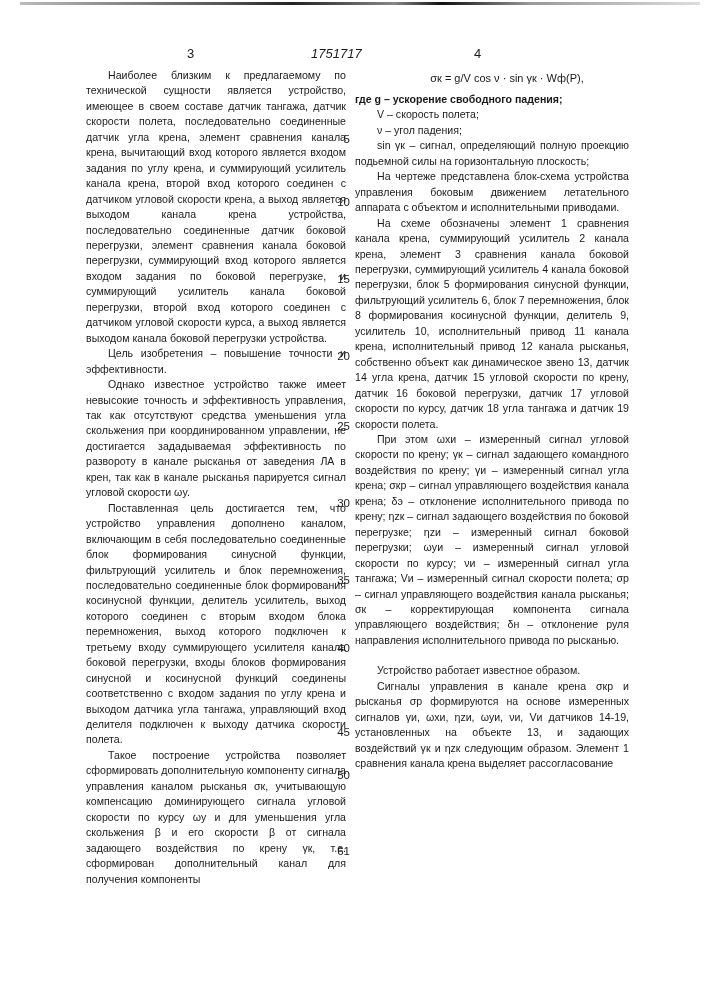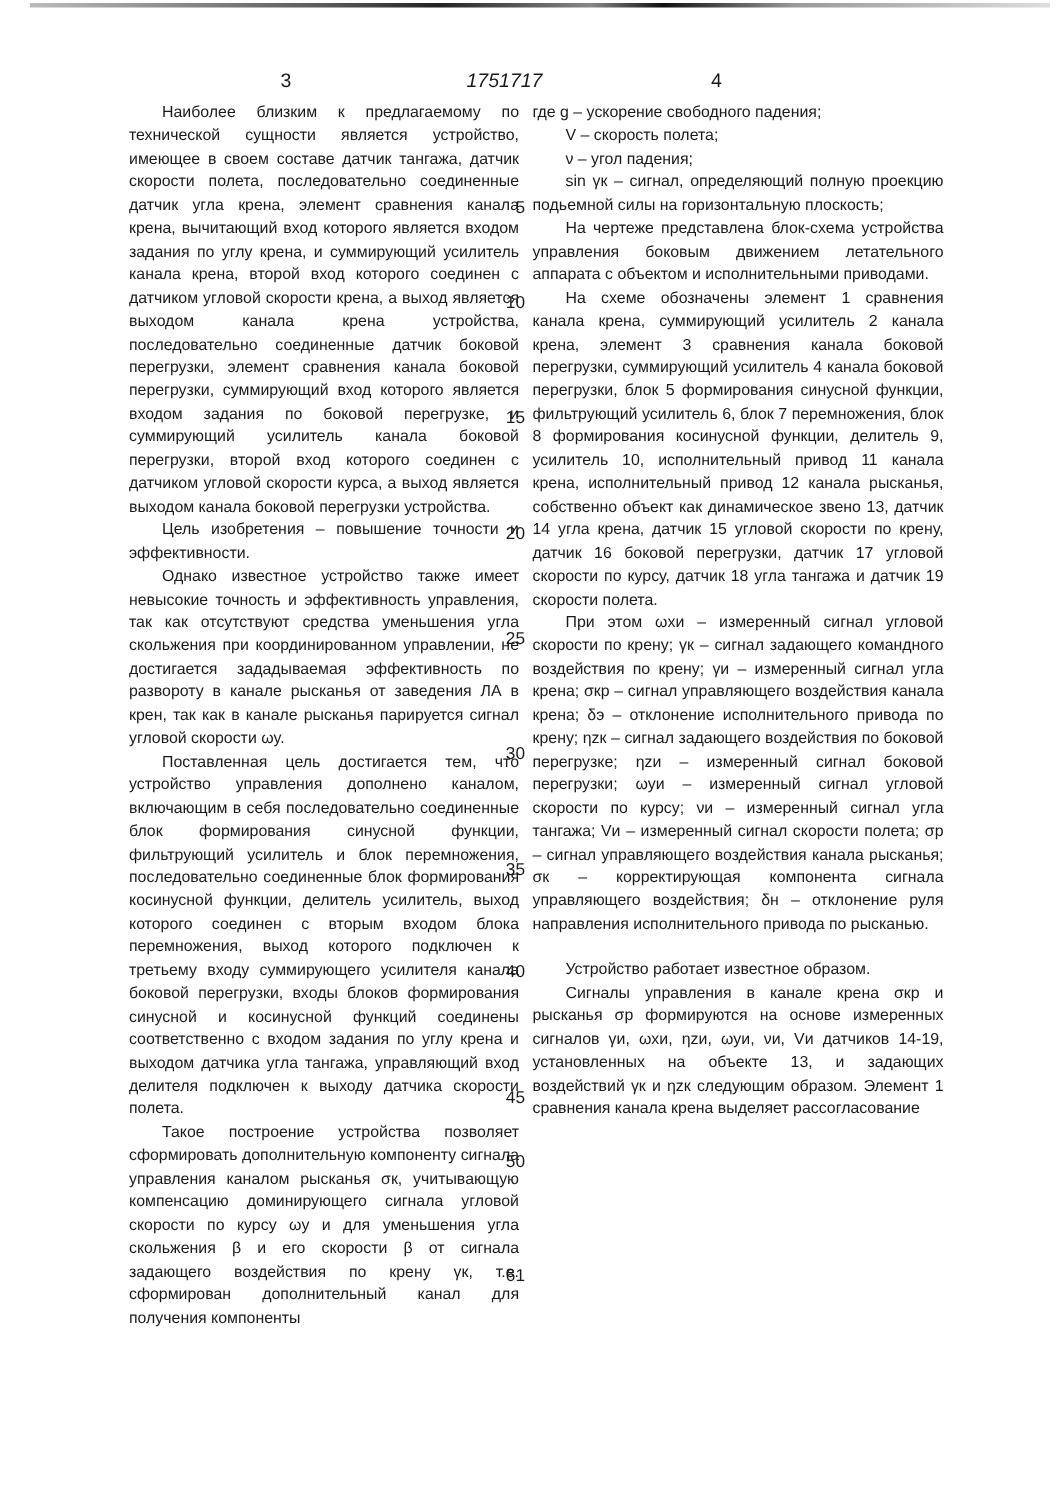--- a/index.html
+++ b/index.html
@@ -15,21 +15,21 @@
   .hdr.left { left: 187px; }
   .hdr.center { left: 311px; font-style: italic; }
   .hdr.right { left: 474px; }
   .col {
     position: absolute; top: 68px; font-size: 10.6px; line-height: 15.45px;
     text-align: justify; font-family: "Liberation Sans", sans-serif;
   }
   .col.left { left: 86px; width: 260px; }
   .col.right { left: 355px; width: 274px; }
   .col p { margin: 0; text-indent: 22px; }
-  .col p.noind { text-indent: 0; }
+  .col p.noind { text-indent: 0; font-weight: bold; }
   .col p.ind2 { text-indent: 22px; }
   .col p.hang { padding-left: 22px; text-indent: 0; }
   .formula { text-align: center; font-size: 11px; height: 22px; line-height: 20px; margin-bottom: 2px; padding-left: 30px; }
   .gap { height: 15px; }
   .ln { position: absolute; left: 336px; font-size: 11.5px; width: 14px; text-align: right; }
 </style>
 </head>
 <body>
 
 <div class="topline"></div>
@@ -52,20 +52,21 @@
 <div class="ln" style="top:350px">20</div>
 <div class="ln" style="top:420px">25</div>
 <div class="ln" style="top:497px">30</div>
 <div class="ln" style="top:574px">35</div>
 <div class="ln" style="top:642px">40</div>
 <div class="ln" style="top:726px">45</div>
 <div class="ln" style="top:769px">50</div>
 <div class="ln" style="top:845px">61</div>
 
 <div class="col right">
+  <div class="formula">σк = g/V cos ν · sin γк · Wф(P),</div>
   <p class="noind">где g – ускорение свободного падения;</p>
   <p class="hang">V – скорость полета;</p>
   <p class="hang">ν – угол падения;</p>
   <p class="ind2">sin γк – сигнал, определяющий полную проекцию подьемной силы на горизонтальную плоскость;</p>
   <p>На чертеже представлена блок-схема устройства управления боковым движением летательного аппарата с объектом и исполнительными приводами.</p>
   <p>На схеме обозначены элемент 1 сравнения канала крена, суммирующий усилитель 2 канала крена, элемент 3 сравнения канала боковой перегрузки, суммирующий усилитель 4 канала боковой перегрузки, блок 5 формирования синусной функции, фильтрующий усилитель 6, блок 7 перемножения, блок 8 формирования косинусной функции, делитель 9, усилитель 10, исполнительный привод 11 канала крена, исполнительный привод 12 канала рысканья, собственно объект как динамическое звено 13, датчик 14 угла крена, датчик 15 угловой скорости по крену, датчик 16 боковой перегрузки, датчик 17 угловой скорости по курсу, датчик 18 угла тангажа и датчик 19 скорости полета.</p>
   <p>При этом ωхи – измеренный сигнал угловой скорости по крену; γк – сигнал задающего командного воздействия по крену; γи – измеренный сигнал угла крена; σкр – сигнал управляющего воздействия канала крена; δэ – отклонение исполнительного привода по крену; ηzк – сигнал задающего воздействия по боковой перегрузке; ηzи – измеренный сигнал боковой перегрузки; ωyи – измеренный сигнал угловой скорости по курсу; νи – измеренный сигнал угла тангажа; Vи – измеренный сигнал скорости полета; σр – сигнал управляющего воздействия канала рысканья; σк – корректирующая компонента сигнала управляющего воздействия; δн – отклонение руля направления исполнительного привода по рысканью.</p>
   <div class="gap"></div>
   <p>Устройство работает известное образом.</p>
   <p>Сигналы управления в канале крена σкр и рысканья σр формируются на основе измеренных сигналов γи, ωхи, ηzи, ωyи, νи, Vи датчиков 14-19, установленных на объекте 13, и задающих воздействий γк и ηzк следующим образом. Элемент 1 сравнения канала крена выделяет рассогласование</p>

